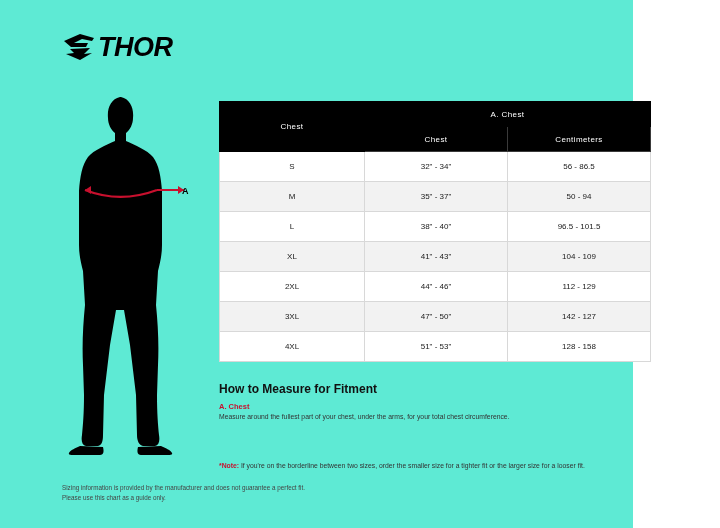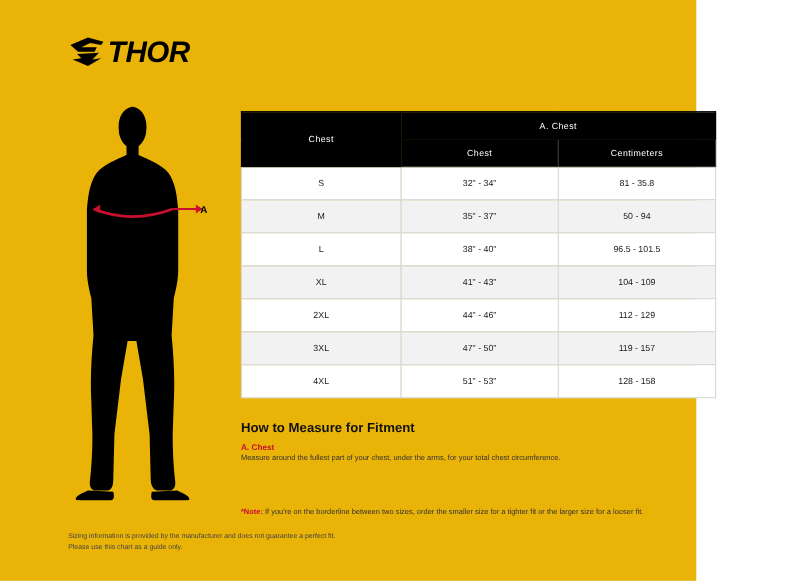--- a/index.html
+++ b/index.html
@@ -15,21 +15,21 @@
     color: #111111;
     position: relative;
     overflow: hidden;
   }
 
   .page {
     position: absolute;
     left: 0; top: 0;
     width: 633px;
     height: 528px;
-    background: #eab308;
+    background: #5eead4;
   }
 
   
   .logo-wrap {
     position: absolute;
     left: 62px;
     top: 30px;
     width: 130px;
     height: 34px;
     display: flex;
@@ -231,21 +231,21 @@
       </tr>
       <tr>
         <th class="hdr-unit">Chest</th>
         <th class="hdr-unit">Centimeters</th>
       </tr>
     </thead>
     <tbody>
       <tr>
         <td class="row-label">S</td>
         <td class="row-val">32" - 34"</td>
-        <td class="row-val">81 - 35.8</td>
+        <td class="row-val">56 - 86.5</td>
       </tr>
       <tr class="zebra">
         <td class="row-label">M</td>
         <td class="row-val">35" - 37"</td>
         <td class="row-val">50 - 94</td>
       </tr>
       <tr>
         <td class="row-label">L</td>
         <td class="row-val">38" - 40"</td>
         <td class="row-val">96.5 - 101.5</td>
@@ -256,21 +256,21 @@
         <td class="row-val">104 - 109</td>
       </tr>
       <tr>
         <td class="row-label">2XL</td>
         <td class="row-val">44" - 46"</td>
         <td class="row-val">112 - 129</td>
       </tr>
       <tr class="zebra">
         <td class="row-label">3XL</td>
         <td class="row-val">47" - 50"</td>
-        <td class="row-val">119 - 157</td>
+        <td class="row-val">142 - 127</td>
       </tr>
       <tr>
         <td class="row-label">4XL</td>
         <td class="row-val">51" - 53"</td>
         <td class="row-val">128 - 158</td>
       </tr>
     </tbody>
   </table>
 
   <div class="how-title">How to Measure for Fitment</div>

